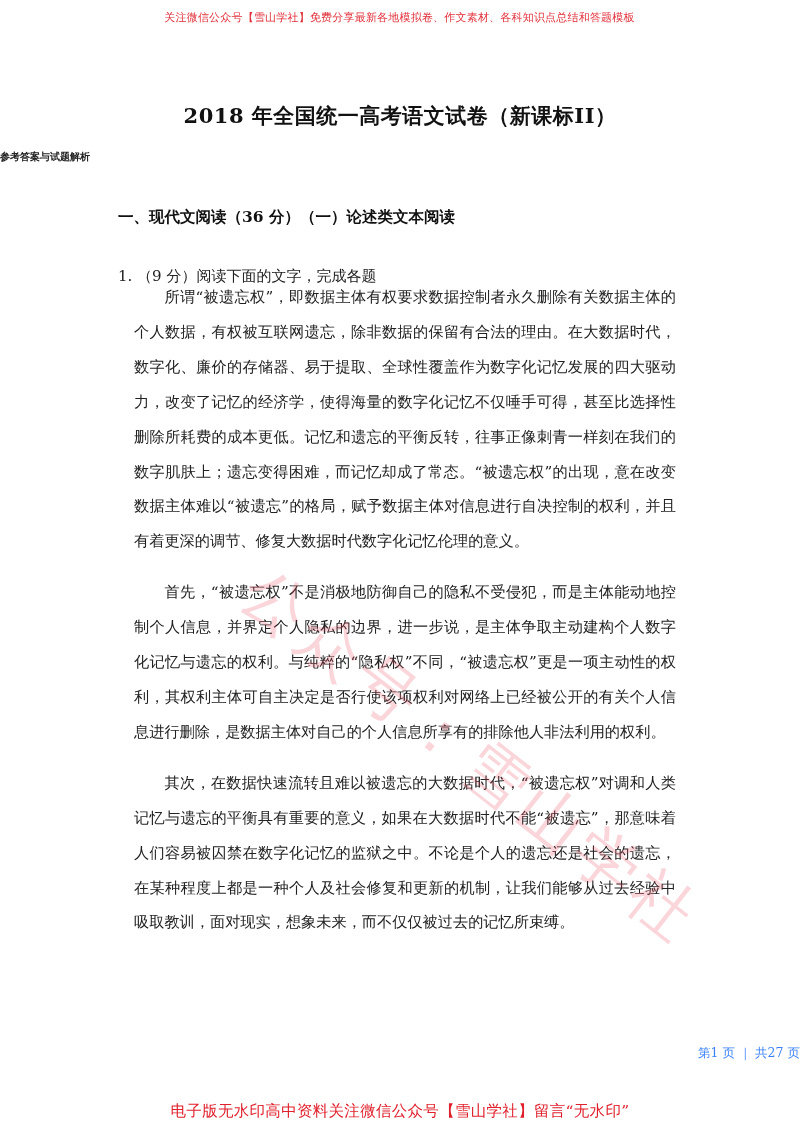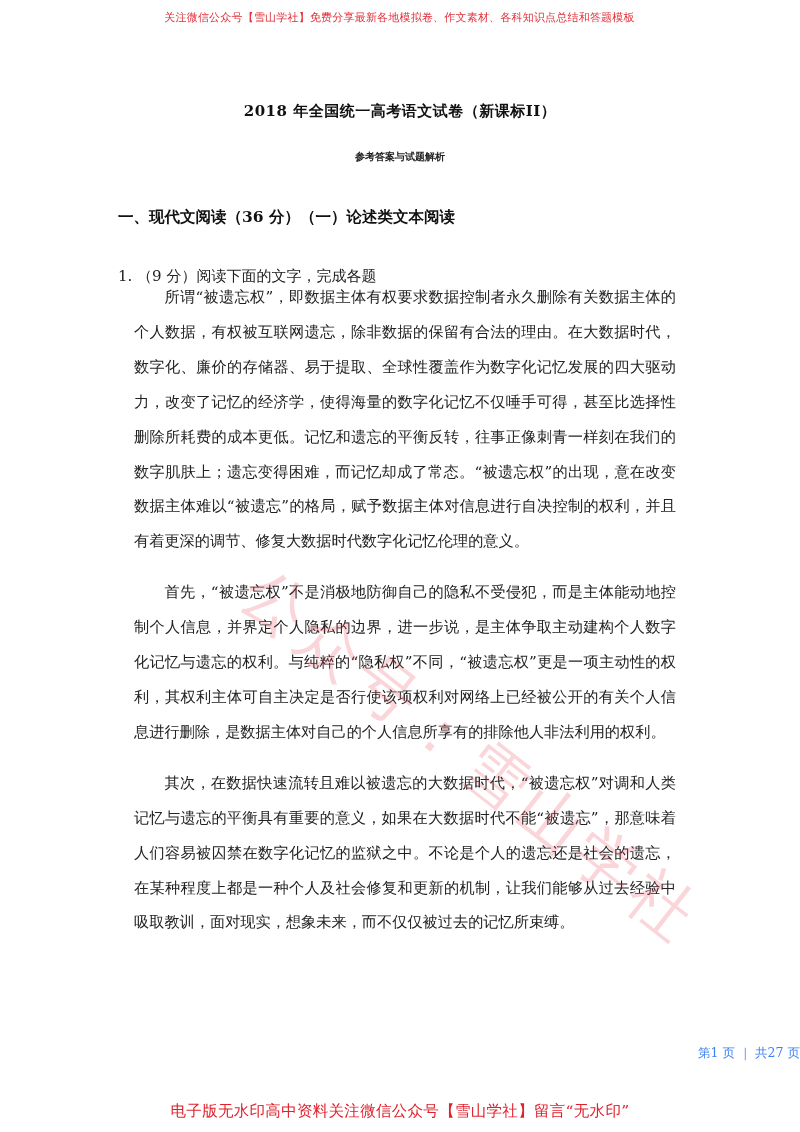--- a/index.html
+++ b/index.html
@@ -24,31 +24,31 @@
       font-size: 11px;
       color: #e0303a;
       letter-spacing: 0.2px;
     }
     .doc-title {
       position: absolute;
       top: 102px;
       left: 0;
       width: 800px;
       text-align: center;
-      font-size: 15px;
+      font-size: 21px;
       font-weight: bold;
       color: #111;
       letter-spacing: 0.5px;
     }
     .doc-subtitle {
       position: absolute;
       top: 150px;
       left: 0;
       width: 800px;
-      text-align: center;
+      text-align: left;
       font-size: 10px;
       font-weight: bold;
       color: #222;
     }
     .section-heading {
       position: absolute;
       top: 207px;
       left: 118px;
       font-size: 15.5px;
       font-weight: bold;

